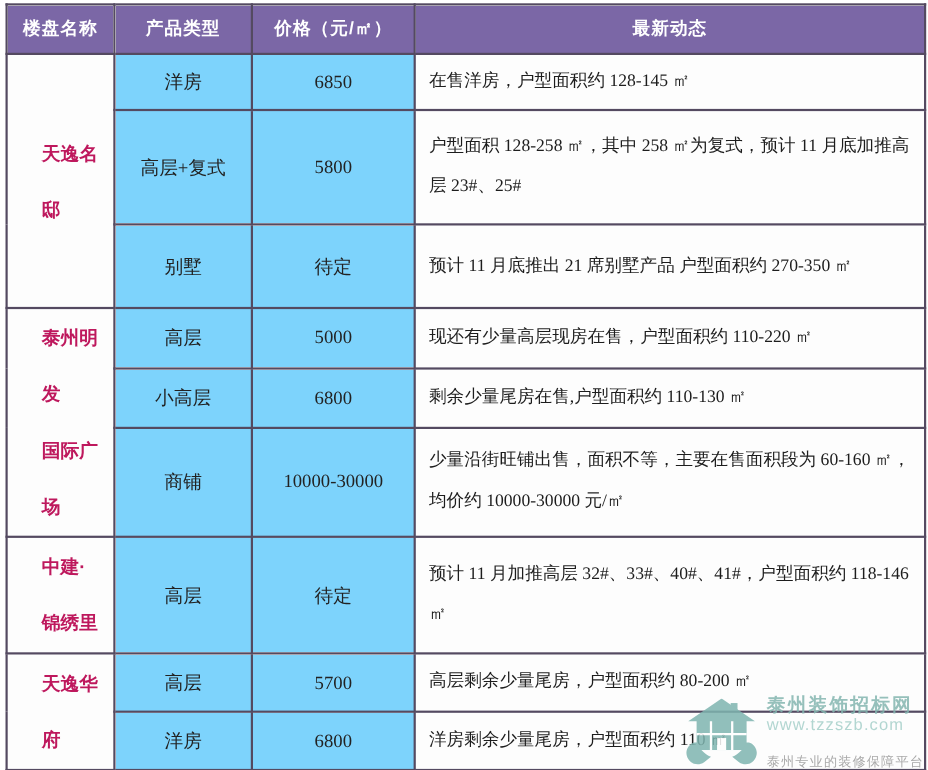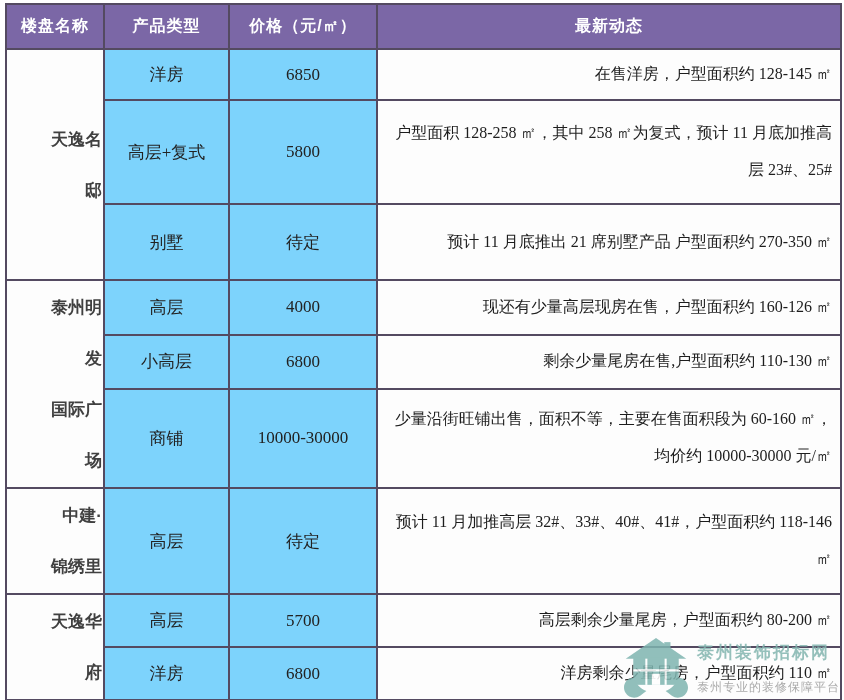--- a/index.html
+++ b/index.html
@@ -11,27 +11,27 @@
   table.listing col.c2{width:125px;}
   table.listing col.c3{width:148px;}
   table.listing col.c4{width:464px;}
   table.listing th, table.listing td{border:2px solid #544A61;overflow:hidden;}
   table.listing th{background:#7B67A6;color:#ffffff;font-size:16px;font-weight:bold;
         text-align:center;letter-spacing:1px;}
   tr.hdr{height:45px;}
   tr.r1{height:51px;} tr.r2{height:104px;} tr.r3{height:76px;}
   tr.r4{height:54px;} tr.r5{height:53px;padding-left:36px;} tr.r6{height:98px;}
   tr.r7{height:105px;} tr.r8{height:52px;} tr.r9{height:52px;}
-  td.group{background:#fdfdfd;text-align:right;vertical-align:middle;
-        font-weight:bold;font-size:17px;color:#404040;white-space:pre-line;line-height:3;padding-left:31px;}
+  td.group{background:#fdfdfd;text-align:left;vertical-align:middle;
+        font-weight:bold;font-size:17px;color:#be185d;white-space:pre-line;line-height:3;padding-left:31px;}
   td.ptype, td.price{background:#7dd3fc;text-align:center;vertical-align:middle;
         font-family:"Liberation Serif","DejaVu Serif",serif;
         font-size:17px;color:#222;}
   td.price{font-size:17px;}
-  td.news{background:#fdfdfd;text-align:right;vertical-align:middle;
+  td.news{background:#fdfdfd;text-align:left;vertical-align:middle;
         font-family:"Liberation Serif","DejaVu Serif",serif;
         font-size:16px;color:#1d1d1d;padding:0 8px 0 12px;line-height:2.3;}
   
   .watermark{position:absolute;right:4px;bottom:0px;display:flex;align-items:center;
         gap:6px;z-index:5;pointer-events:none;opacity:0.85;}
   .wm-logo{width:70px;height:62px;flex:0 0 auto;}
   .wm-text{display:flex;flex-direction:column;justify-content:center;line-height:1.15;}
   .wm-site{font-size:17px;font-weight:bold;letter-spacing:2px;color:#84B6B0;}
   .wm-url{font-size:15px;color:#A5CFC9;letter-spacing:1px;}
   .wm-slogan{font-size:12px;color:#9B9B9B;letter-spacing:1px;margin-top:18px;}
@@ -71,22 +71,22 @@
       <tr class="r3">
         <td class="ptype">别墅</td>
         <td class="price">待定</td>
         <td class="news">预计 11 月底推出 21 席别墅产品 户型面积约 270-350 ㎡</td>
       </tr>
 
       <tr class="r4">
         <td class="group" rowspan="3">泰州明发
 国际广场</td>
         <td class="ptype">高层</td>
-        <td class="price">4000</td>
-        <td class="news">现还有少量高层现房在售，户型面积约 160-126 ㎡</td>
+        <td class="price">5000</td>
+        <td class="news">现还有少量高层现房在售，户型面积约 110-220 ㎡</td>
       </tr>
       <tr class="r5">
         <td class="ptype">小高层</td>
         <td class="price">6800</td>
         <td class="news">剩余少量尾房在售,户型面积约 110-130 ㎡</td>
       </tr>
       <tr class="r6">
         <td class="ptype">商铺</td>
         <td class="price">10000-30000</td>
         <td class="news">少量沿街旺铺出售，面积不等，主要在售面积段为 60-160 ㎡，均价约 10000-30000 元/㎡</td>
@@ -125,17 +125,18 @@
       </g>
       <g stroke="#ffffff" stroke-width="3" fill="none">
         <line x1="17" y1="47" x2="83" y2="47"></line>
         <line x1="36" y1="30" x2="36" y2="68"></line>
         <line x1="64" y1="30" x2="64" y2="68"></line>
         <rect x="44" y="52" width="12" height="16" fill="#ffffff" stroke="none"></rect>
       </g>
     </svg>
     <div class="wm-text">
       <span class="wm-site">泰州装饰招标网</span>
+      <span class="wm-url">www.tzzszb.com</span>
       <span class="wm-slogan">泰州专业的装修保障平台</span>
     </div>
   </div>
 
 </div>
 
 </body></html>

